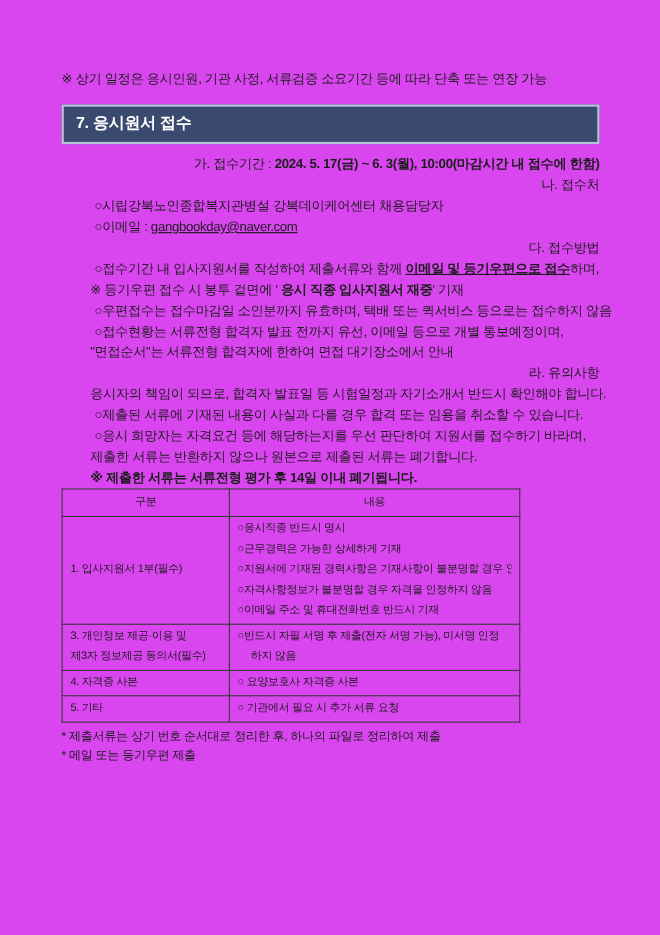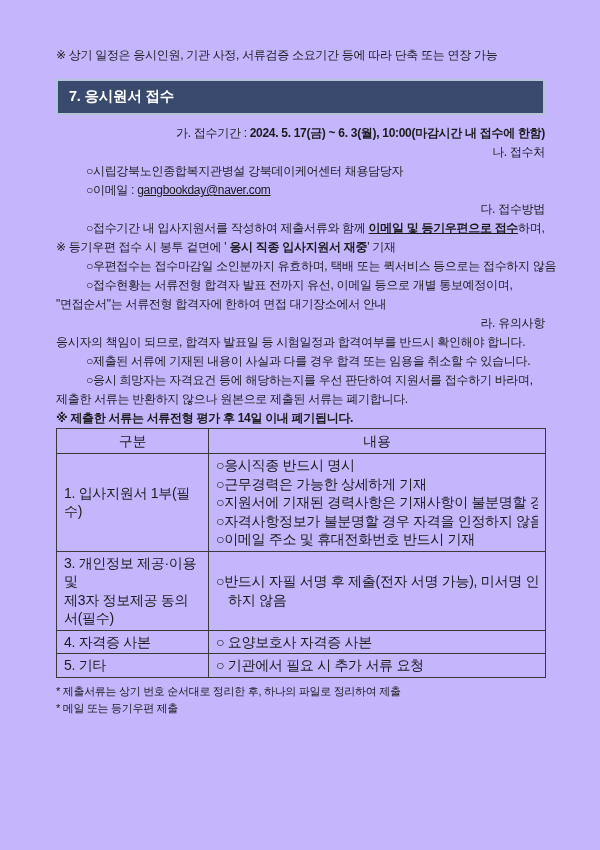--- a/index.html
+++ b/index.html
@@ -1,21 +1,21 @@
 <!DOCTYPE html>
 <html lang="ko"><head>
 <meta charset="utf-8">
 <style>
   html,body{margin:0;padding:0;background:#ffffff;}
   .page{
     position:relative;
     width:600px;height:850px;
     box-sizing:border-box;
-    padding:46px 55px 0 56px;
-    background:#c4b5fd;
+    padding:62px 55px 0 56px;
+    background:#d946ef;
     overflow:hidden;
     font-family:"Liberation Sans","DejaVu Sans",sans-serif;
     color:#1c1c1c;
     font-size:12px;
     line-height:19px;
   }
   .top-note{margin-bottom:14px;letter-spacing:-0.2px;}
   .section-bar{
     background:#3a4a6e;
     border:2px solid #b6c3d6;
@@ -24,28 +24,28 @@
     font-size:14.5px;
     padding:6px 11px 7px 11px;
     letter-spacing:-0.2px;
     box-sizing:border-box;
   }
   .bar7{margin-bottom:9px;}
   .bar8{margin-top:14px;margin-bottom:11px;}
   .line{letter-spacing:-0.3px;white-space:nowrap;}
   .lvl0{margin-left:0;text-align:right;}
   .lvl1{margin-left:30px;}
-  .lvl2{}
+  .lvl2{margin-left:26px;}
   .b{font-weight:bold;}
   .u{text-decoration:underline;}
   .email-link{color:#1c1c1c;text-decoration:underline;cursor:pointer;}
   table.docs{
     border-collapse:collapse;
-    width:490px;
-    font-size:14px;
+    width:417px;
+    font-size:10px;
     line-height:18.5px;
     color:#1c1c1c;
     table-layout:fixed;
   }
   table.docs th, table.docs td{
     border:1px solid #3a3a3a;
     padding:2px 7px;
     vertical-align:middle;
     letter-spacing:-0.3px;
   }
@@ -77,21 +77,21 @@
   <div class="line lvl1"><span>○이메일 : </span><span class="email-link">gangbookday@naver.com</span></div>
 
   <div class="line lvl0">다. 접수방법</div>
   <div class="line lvl1"><span>○접수기간 내 입사지원서를 작성하여 제출서류와 함께 </span><span class="b u">이메일 및 등기우편으로 접수</span><span>하며,</span></div>
   <div class="line lvl2"><span>※ 등기우편 접수 시 봉투 겉면에 ' </span><span class="b">응시 직종 입사지원서 재중</span><span>' 기재</span></div>
   <div class="line lvl1">○우편접수는 접수마감일 소인분까지 유효하며, 택배 또는 퀵서비스 등으로는 접수하지 않음</div>
   <div class="line lvl1">○접수현황는 서류전형 합격자 발표 전까지 유선, 이메일 등으로 개별 통보예정이며,</div>
   <div class="line lvl2">"면접순서"는 서류전형 합격자에 한하여 면접 대기장소에서 안내</div>
 
   <div class="line lvl0">라. 유의사항</div>
-  <div class="line lvl2">응시자의 책임이 되므로, 합격자 발표일 등 시험일정과 합격여부를 반드시 확인해야 합니다.</div>
+  <div class="line lvl2">응시자의 책임이 되므로, 합격자 발표일 등 시험일정과 자기소개서 반드시 확인해야 합니다.</div>
   <div class="line lvl1">○제출된 서류에 기재된 내용이 사실과 다를 경우 합격 또는 임용을 취소할 수 있습니다.</div>
   <div class="line lvl1">○응시 희망자는 자격요건 등에 해당하는지를 우선 판단하여 지원서를 접수하기 바라며,</div>
   <div class="line lvl2">제출한 서류는 반환하지 않으나 원본으로 제출된 서류는 폐기합니다.</div>
   <div class="line lvl2 b">※ 제출한 서류는 서류전형 평가 후 14일 이내 폐기됩니다.</div>
 
 
   <table class="docs">
     <colgroup>
         <col class="c1">
         <col>

